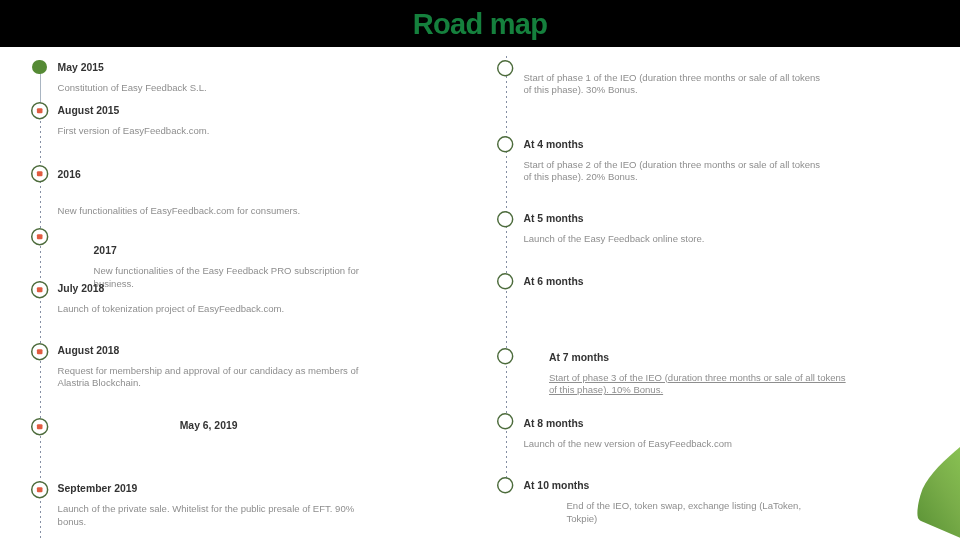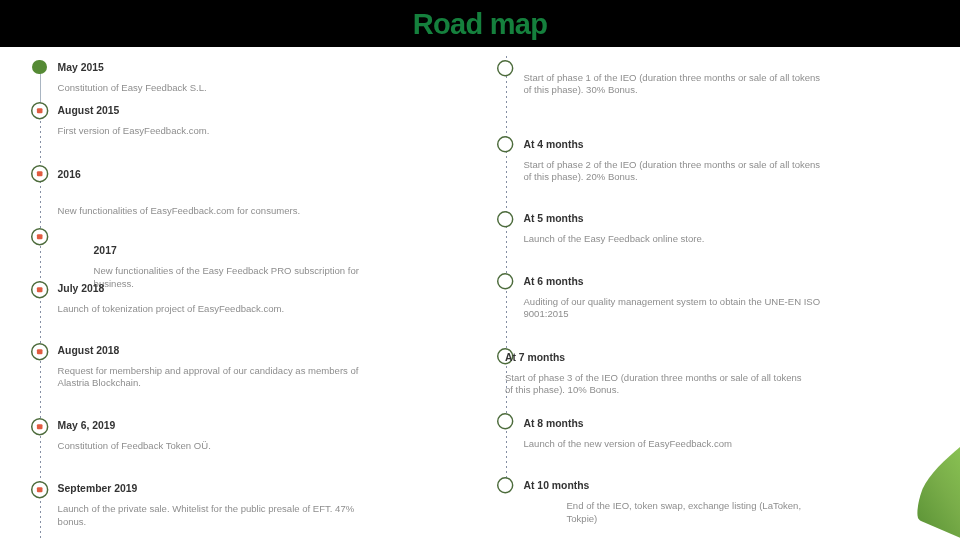--- a/index.html
+++ b/index.html
@@ -110,33 +110,32 @@
       <div class="item" style="left: 57.6px; top: 344.9px; width: 302px;">
         <div class="hd">August 2018</div>
         <div class="bd" style="margin-top: 8px;">Request for membership and approval of our candidacy as members of Alastria Blockchain.</div>
       </div>
       <div class="marker" style="width: 23.4px; height: 23.4px; left: 27.8px; top: 415.3px;">
         <svg width="23.4" height="23.4" viewBox="0 0 23.4 23.4" style="display: block;">
           <circle cx="11.7" cy="11.7" r="7.949999999999999" fill="#ffffff" stroke="#4c6b3b" stroke-width="1.5"></circle>
           <rect x="8.899999999999999" y="9.149999999999999" width="5.6" height="5.2" rx="1.1" fill="#e05b40"></rect>
         </svg>
       </div>
-      <div class="item" style="left: 57.6px; top: 420.4px; width: 302px;">
+      <div class="item" style="left: 57.6px; top: 420.4px; width: 302px; text-align: center;">
         <div class="hd">May 6, 2019</div>
-        <div class="bd" style="margin-top: 8px;">Constitution of Feedback Token OÜ.</div>
       </div>
       <div class="marker" style="width: 23.4px; height: 23.4px; left: 27.8px; top: 477.6px;">
         <svg width="23.4" height="23.4" viewBox="0 0 23.4 23.4" style="display: block;">
           <circle cx="11.7" cy="11.7" r="7.949999999999999" fill="#ffffff" stroke="#4c6b3b" stroke-width="1.5"></circle>
           <rect x="8.899999999999999" y="9.149999999999999" width="5.6" height="5.2" rx="1.1" fill="#e05b40"></rect>
         </svg>
       </div>
       <div class="item" style="left: 57.6px; top: 483px; width: 302px;">
         <div class="hd">September 2019</div>
-        <div class="bd" style="margin-top: 8px;">Launch of the private sale. Whitelist for the public presale of EFT. 47% bonus.</div>
+        <div class="bd" style="margin-top: 8px;">Launch of the private sale. Whitelist for the public presale of EFT. 90% bonus.</div>
       </div>
     </div>
   <div class="tl" id="colR">
       <div class="tl-line dashed" style="left: 505.5px; top: 56px; height: 438px;"></div>
       <div class="marker" style="width: 22.4px; height: 22.4px; left: 494.3px; top: 57.3px;">
         <svg width="22.4" height="22.4" viewBox="0 0 22.4 22.4" style="display: block;">
           <circle cx="11.2" cy="11.2" r="7.475" fill="#ffffff" stroke="#4c6b3b" stroke-width="1.45"></circle>
         </svg>
       </div>
       <div class="item" style="left: 523.5px; top: 63.8px; width: 305px;">
@@ -160,30 +159,29 @@
         <div class="hd">At 5 months</div>
         <div class="bd" style="margin-top: 8px;">Launch of the Easy Feedback online store.</div>
       </div>
       <div class="marker" style="width: 22.4px; height: 22.4px; left: 494.3px; top: 270.3px;">
         <svg width="22.4" height="22.4" viewBox="0 0 22.4 22.4" style="display: block;">
           <circle cx="11.2" cy="11.2" r="7.475" fill="#ffffff" stroke="#4c6b3b" stroke-width="1.45"></circle>
         </svg>
       </div>
       <div class="item" style="left: 523.5px; top: 275.9px; width: 305px;">
         <div class="hd">At 6 months</div>
-        <div class="bd" style="margin-top: 8px;">Auditing of our quality management system to obtain the UNE-EN ISO 9001:2015</div>
       </div>
       <div class="marker" style="width: 22.4px; height: 22.4px; left: 494.3px; top: 345.3px;">
         <svg width="22.4" height="22.4" viewBox="0 0 22.4 22.4" style="display: block;">
           <circle cx="11.2" cy="11.2" r="7.475" fill="#ffffff" stroke="#4c6b3b" stroke-width="1.45"></circle>
         </svg>
       </div>
-      <div class="item" style="left: 505px; top: 351.8px; width: 305px;">
+      <div class="item" style="left: 549px; top: 351.8px; width: 305px;">
         <div class="hd">At 7 months</div>
-        <div class="bd" style="margin-top: 8px;">Start of phase 3 of the IEO (duration three months or sale of all tokens of this phase). 10% Bonus.</div>
+        <div class="bd" style="margin-top: 8px; text-decoration: underline;">Start of phase 3 of the IEO (duration three months or sale of all tokens of this phase). 10% Bonus.</div>
       </div>
       <div class="marker" style="width: 22.4px; height: 22.4px; left: 494.3px; top: 410.3px;">
         <svg width="22.4" height="22.4" viewBox="0 0 22.4 22.4" style="display: block;">
           <circle cx="11.2" cy="11.2" r="7.475" fill="#ffffff" stroke="#4c6b3b" stroke-width="1.45"></circle>
         </svg>
       </div>
       <div class="item" style="left: 523.5px; top: 417.6px; width: 305px;">
         <div class="hd">At 8 months</div>
         <div class="bd" style="margin-top: 8px;">Launch of the new version of EasyFeedback.com</div>
       </div>

